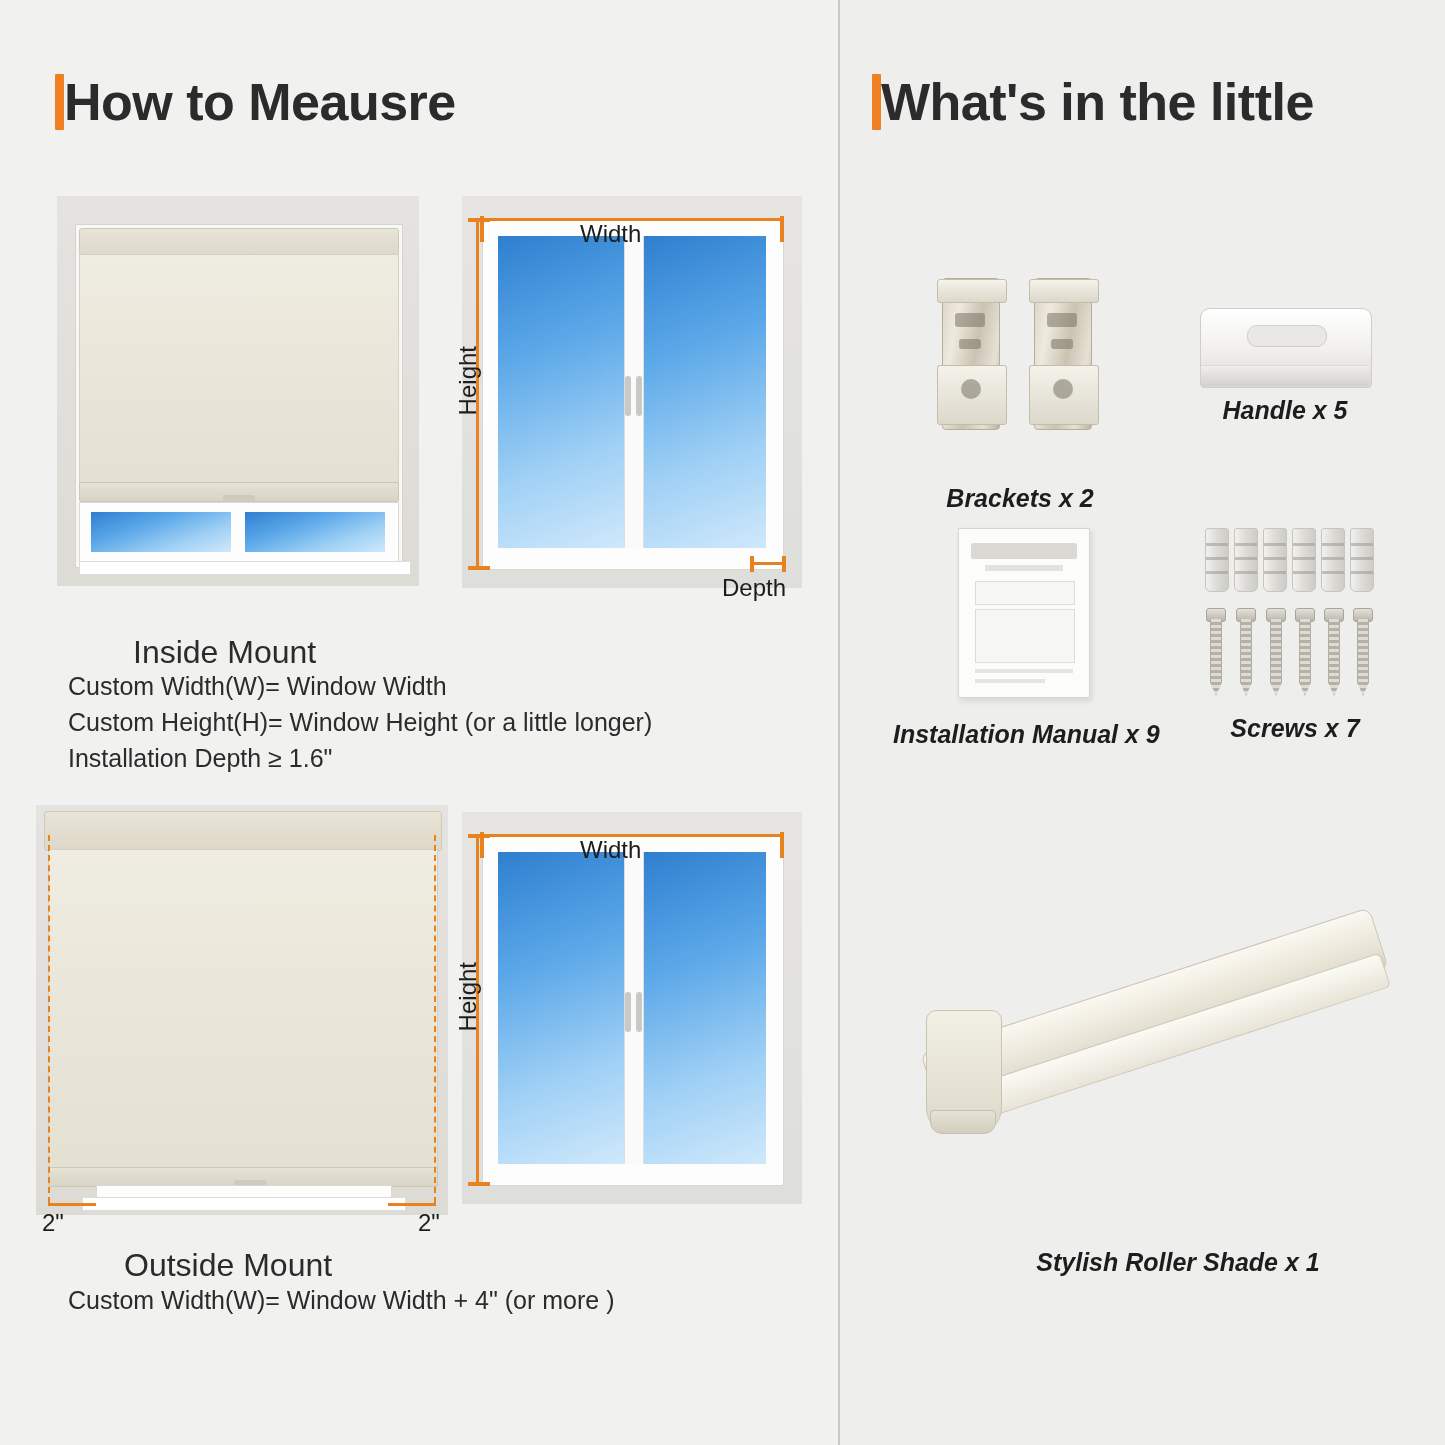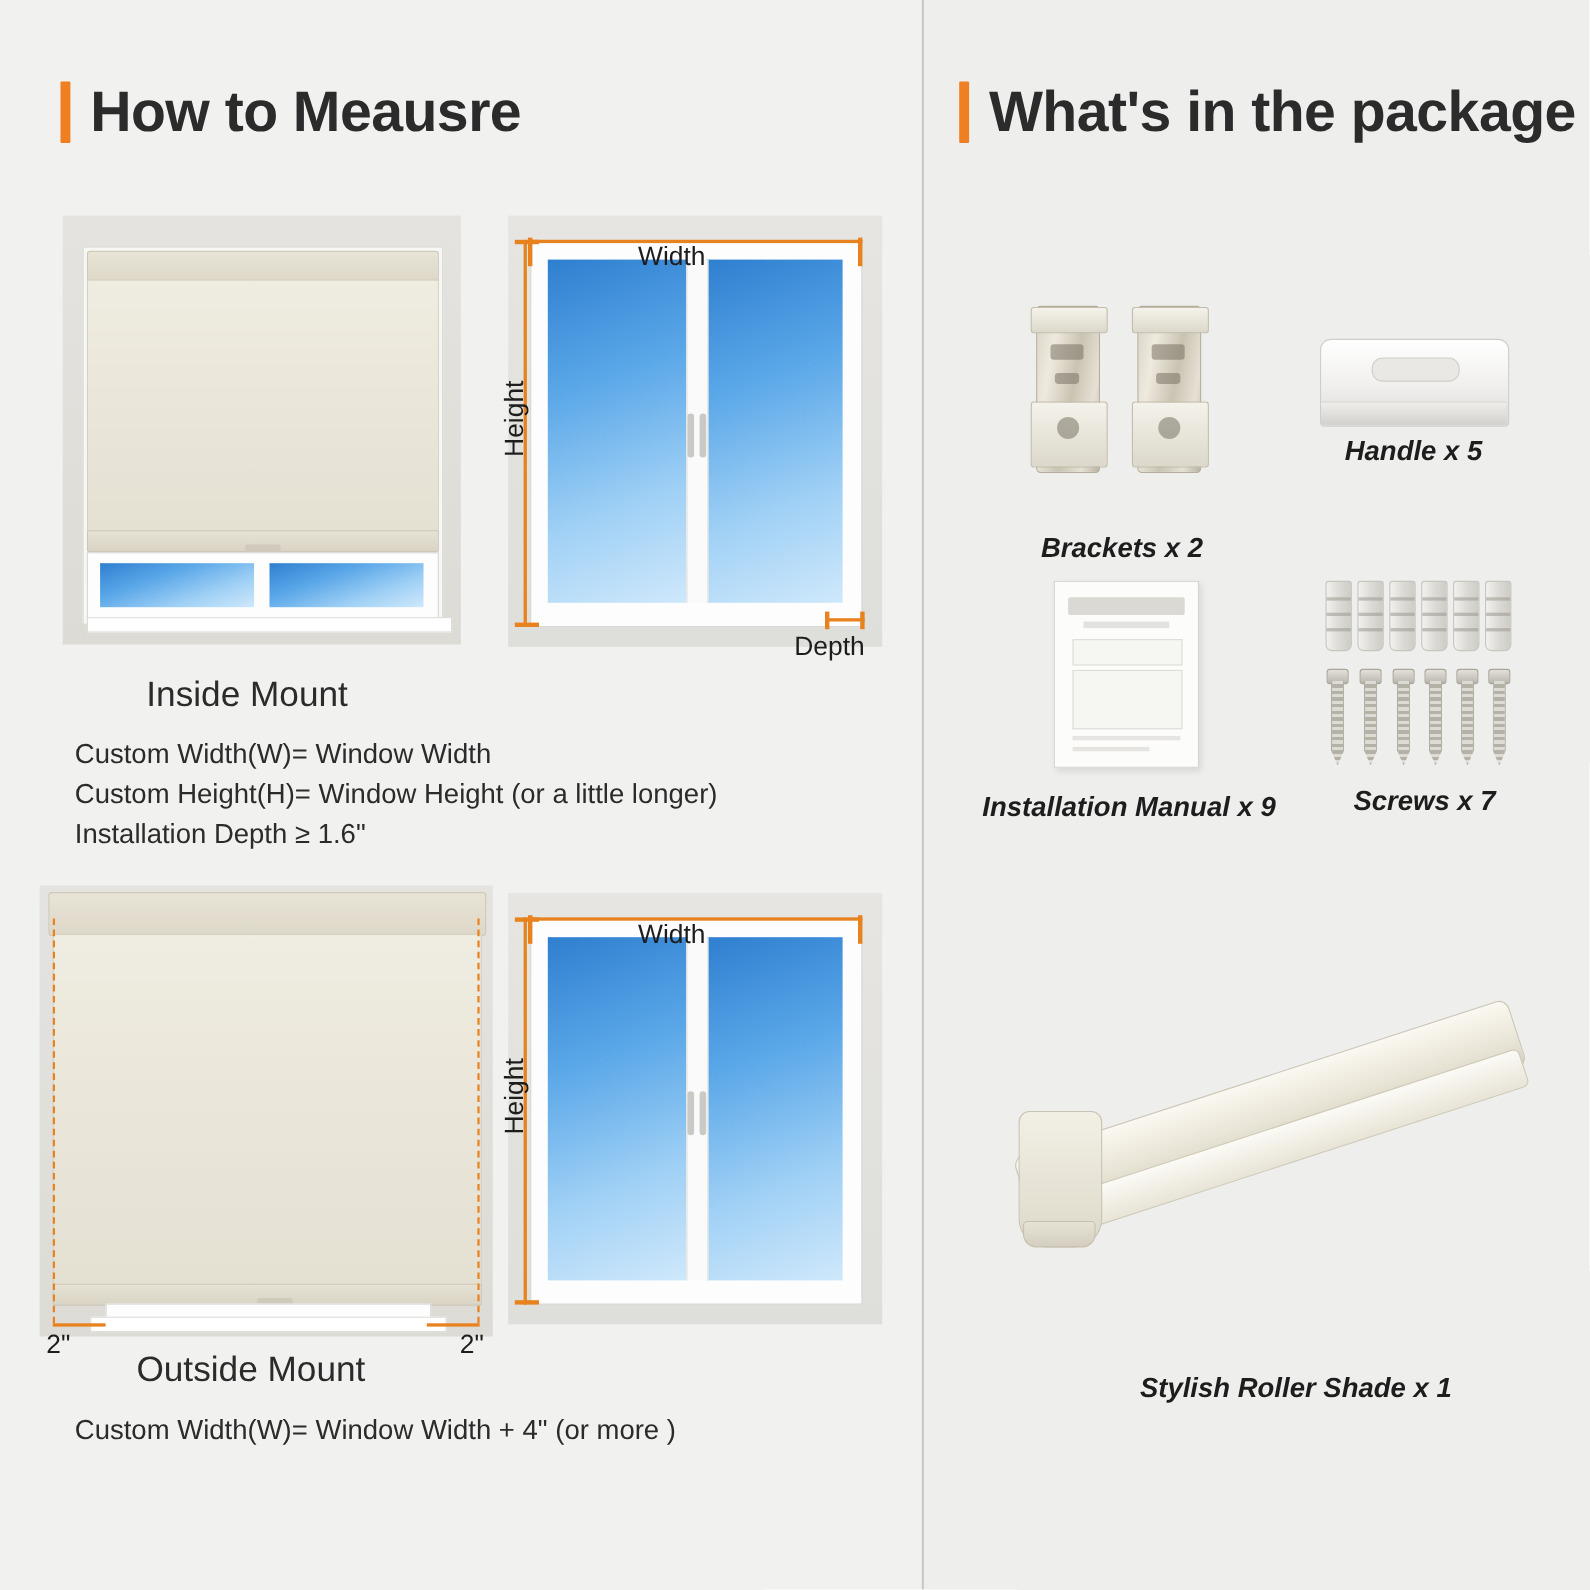--- a/index.html
+++ b/index.html
@@ -35,40 +35,40 @@
   .divider-v {
     position: absolute;
     left: 838px; top: 0;
     width: 2px; height: 1445px;
     background: #c9c9c6;
   }
   .section-title {
     position: absolute;
     display: flex;
     align-items: center;
-    gap: 18px;
   }
   .title-bar {
     width: 9px;
     height: 56px;
     background: #f07f22;
     border-radius: 1px;
   }
   .title-text {
     font-size: 52px;
     font-weight: bold;
     color: #2b2b2b;
     letter-spacing: -0.5px;
     white-space: nowrap;
   }
   .mount-label {
     position: absolute;
     font-size: 32px;
     color: #2b2b2b;
     font-weight: normal;
+    margin-top: 21px;
   }
   .spec-line {
     position: absolute;
     font-size: 25px;
     color: #2b2b2b;
     white-space: nowrap;
   }
 
   
   .illus {
@@ -267,21 +267,21 @@
   <div class="panel-right"></div>
   <div class="divider-v"></div>
 
   <div class="section-title" style="left:55px; top:72px;">
     <div class="title-bar"></div>
     <div class="title-text">How to Meausre</div>
   </div>
 
   <div class="section-title" style="left:872px; top:72px;">
     <div class="title-bar"></div>
-    <div class="title-text">What's in the package</div>
+    <div class="title-text">What's in the little</div>
   </div>
 
   <div class="illus" style="left:57px; top:196px; width:362px; height:390px;">
     <div class="wall"></div>
 
     <div class="recess" style="left:18px; top:28px; width:326px; height:342px; background:#f7f7f5;"></div>
 
     <div class="shade-head" style="position:absolute; left:22px; top:32px; width:318px; height:26px;"></div>
 
     <div class="shade-fabric" style="position:absolute; left:22px; top:58px; width:318px; height:228px;"></div>

